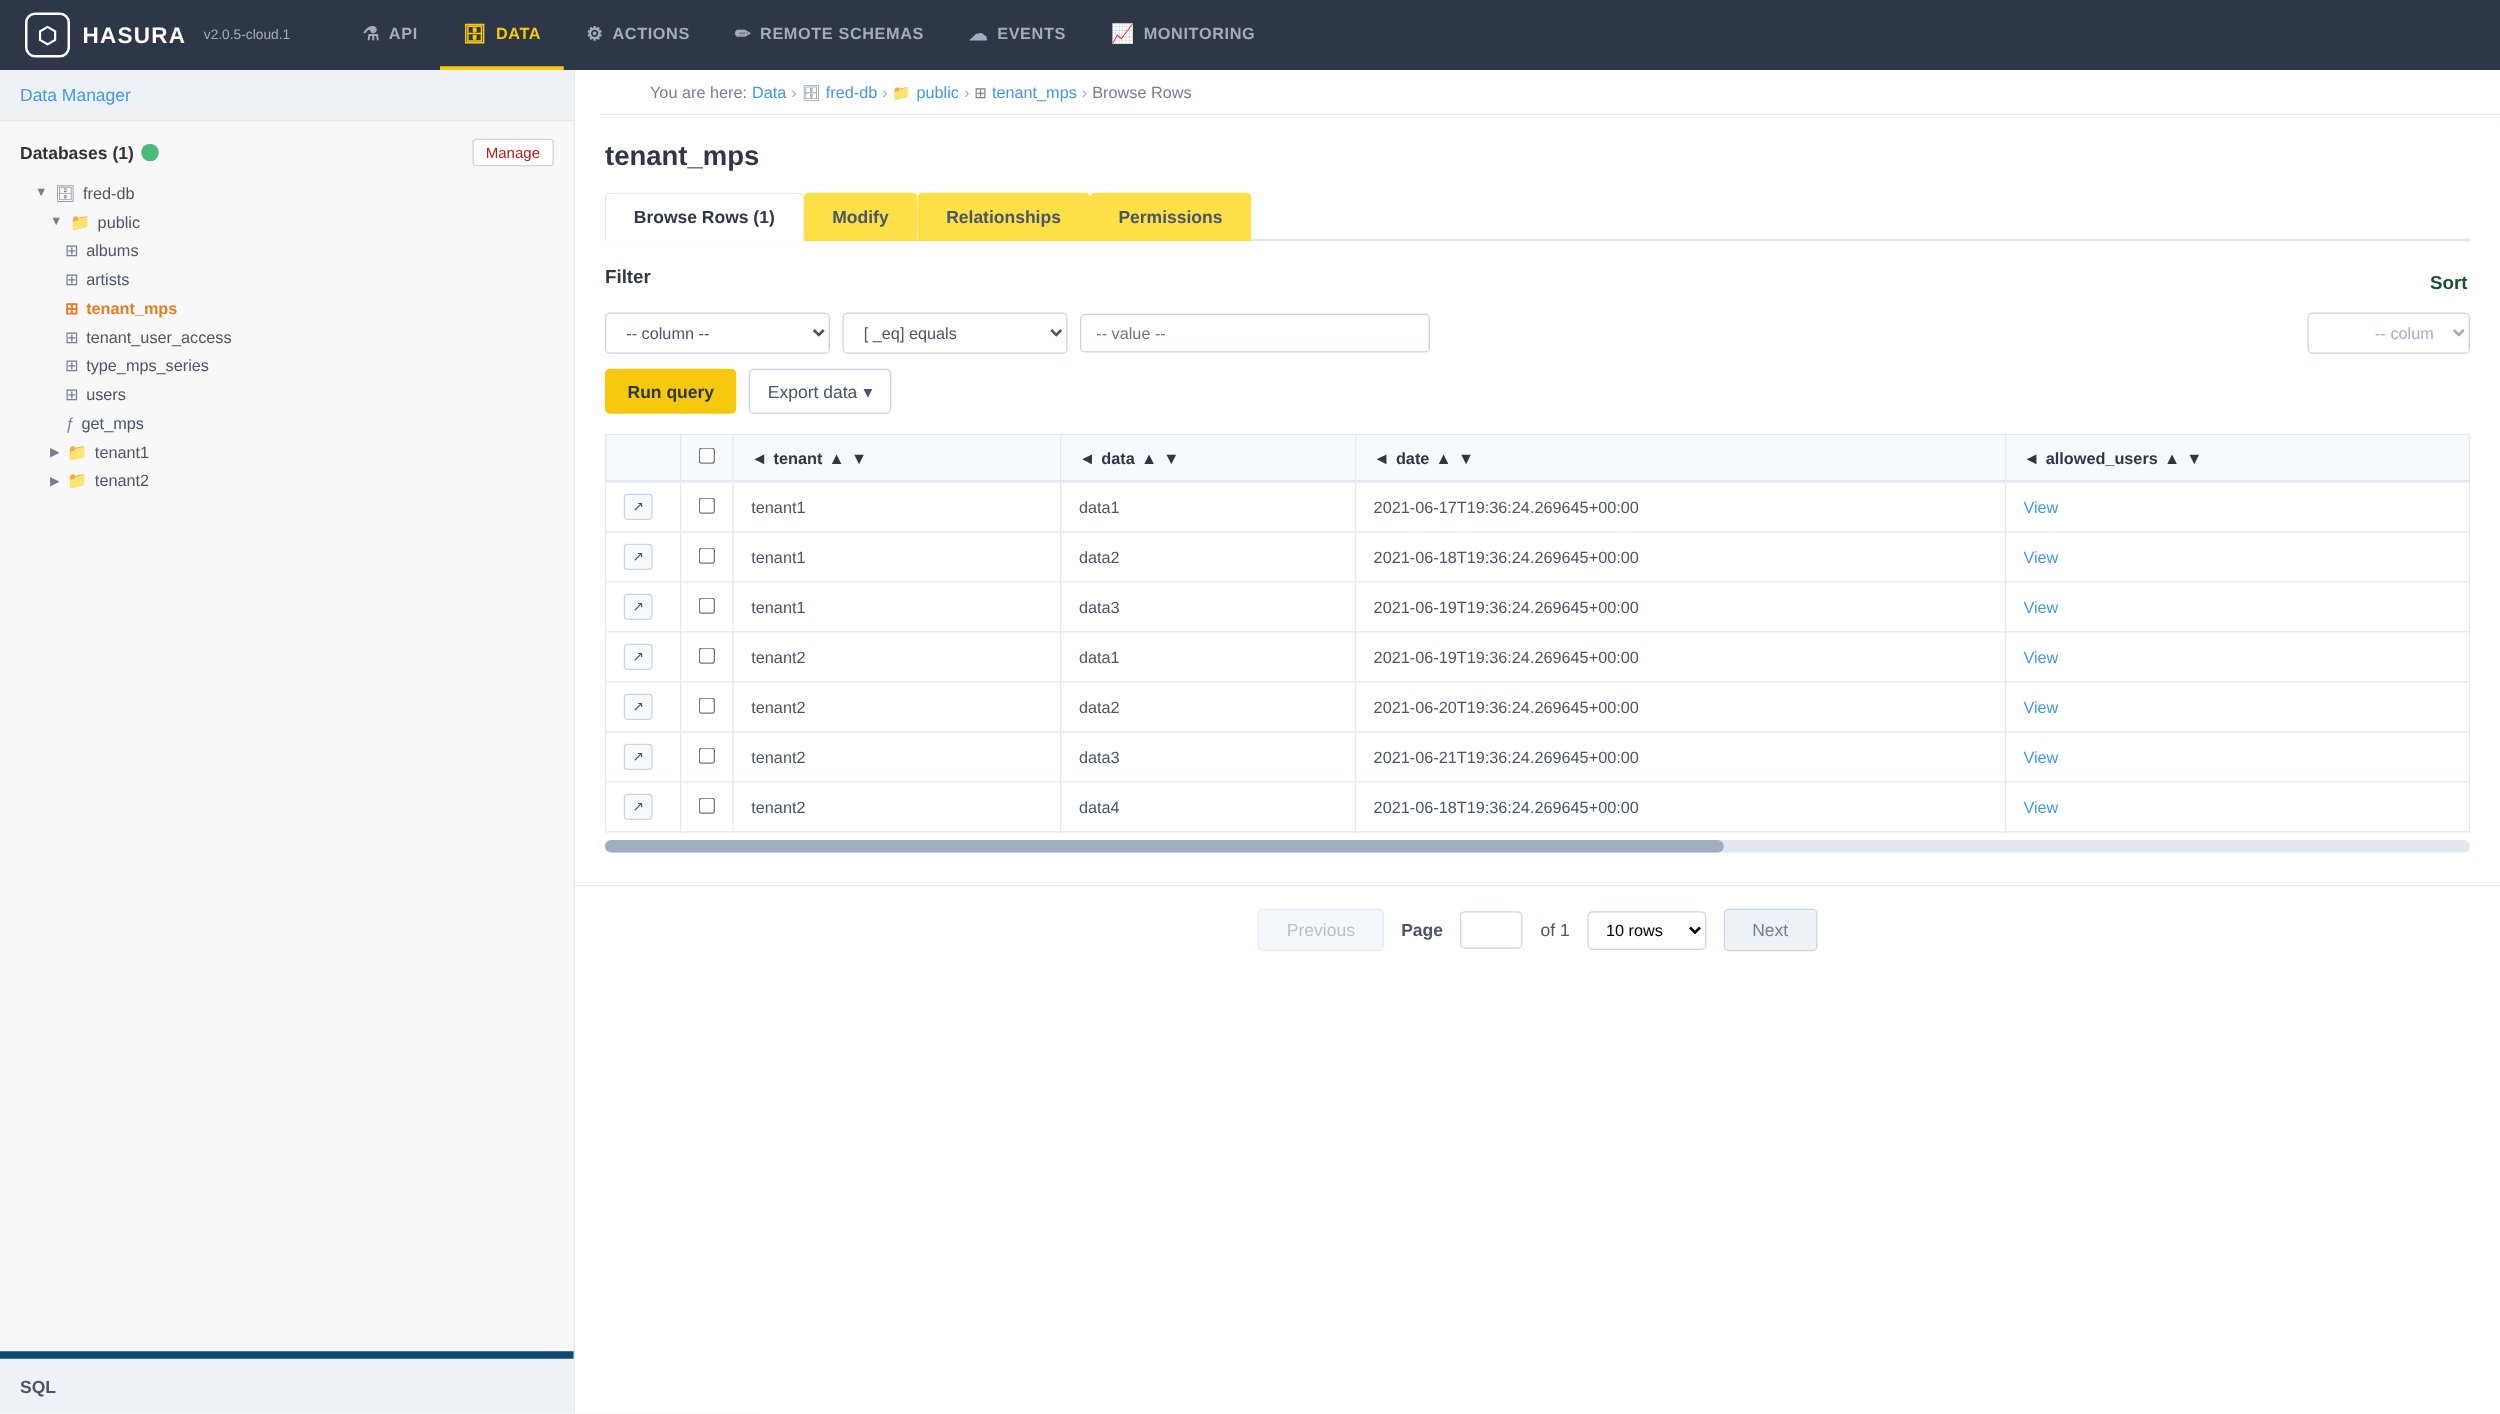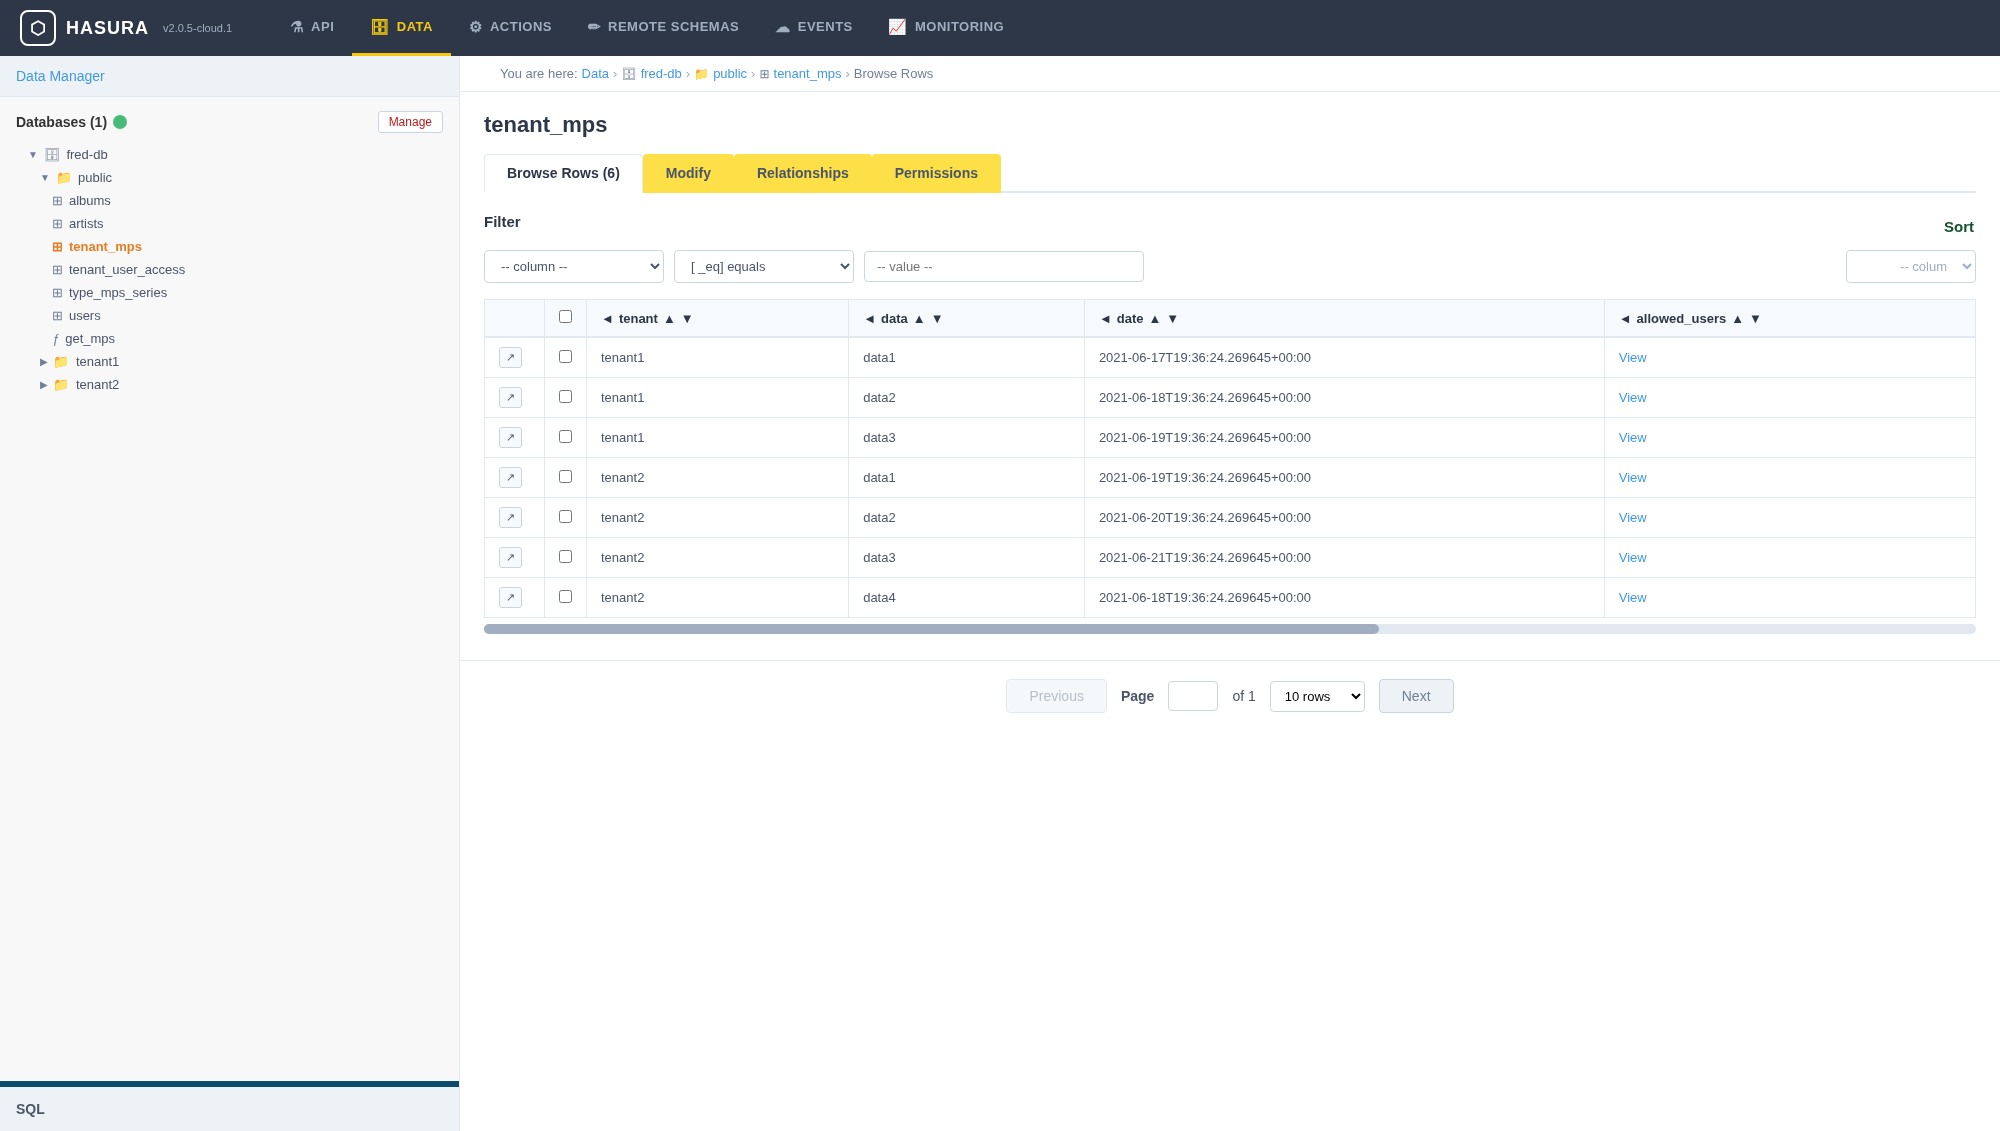--- a/index.html
+++ b/index.html
@@ -123,21 +123,21 @@
       background: #fff;
       padding: 0;
     }
 
     .breadcrumb-bar {
       padding: 10px 40px;
       font-size: 13px;
       color: #718096;
       background: #fff;
       border-bottom: 1px solid #e2e8f0;
-      display: flex; align-items: center; gap: 4px;
+      display: flex; align-items: center; gap: 4px; margin-left: 20px;
     }
     .breadcrumb-link { color: #4299e1; cursor: pointer; }
     .breadcrumb-sep { color: #a0aec0; }
     .breadcrumb-icon { font-size: 12px; }
 
     .content-area {
       padding: 20px 24px;
     }
     .page-title {
       font-size: 22px; font-weight: 700; color: #2d3748; margin-bottom: 16px;
@@ -391,21 +391,21 @@
       <span class="breadcrumb-sep">›</span>
       <span>Browse Rows</span>
     </div>
 
     <div class="content-area">
 
       <h1 class="page-title">tenant_mps</h1>
 
       <div class="tabs">
         <div class="tab active">
-          <span>Browse Rows (6)</span>
+          <span>Browse Rows (1)</span>
         </div>
         <div class="tab">
           <span>Modify</span>
         </div>
         <div class="tab">
           <span>Relationships</span>
         </div>
         <div class="tab">
           <span>Permissions</span>
         </div>
@@ -424,20 +424,27 @@
             <option>date</option>
             <option>allowed_users</option>
           </select>
           <select class="filter-select">
             <option>[ _eq] equals</option>
           </select>
           <input class="filter-input" type="text" placeholder="-- value --" style="">
           <select class="sort-select" style="margin-left:auto;text-align:right;">
             <option>-- colum</option>
           </select>
+        </div>
+        <div style="display:flex; gap:10px; margin-top:4px;">
+          <button class="btn-run">Run query</button>
+          <button class="btn-export">
+            <span>Export data</span>
+            <span>▾</span>
+          </button>
         </div>
       </div>
 
       <div class="table-wrapper">
         <table class="data-table">
           <thead>
             <tr>
               <th class="th-action"></th>
               <th class="th-check">
                 <input type="checkbox" style="">

